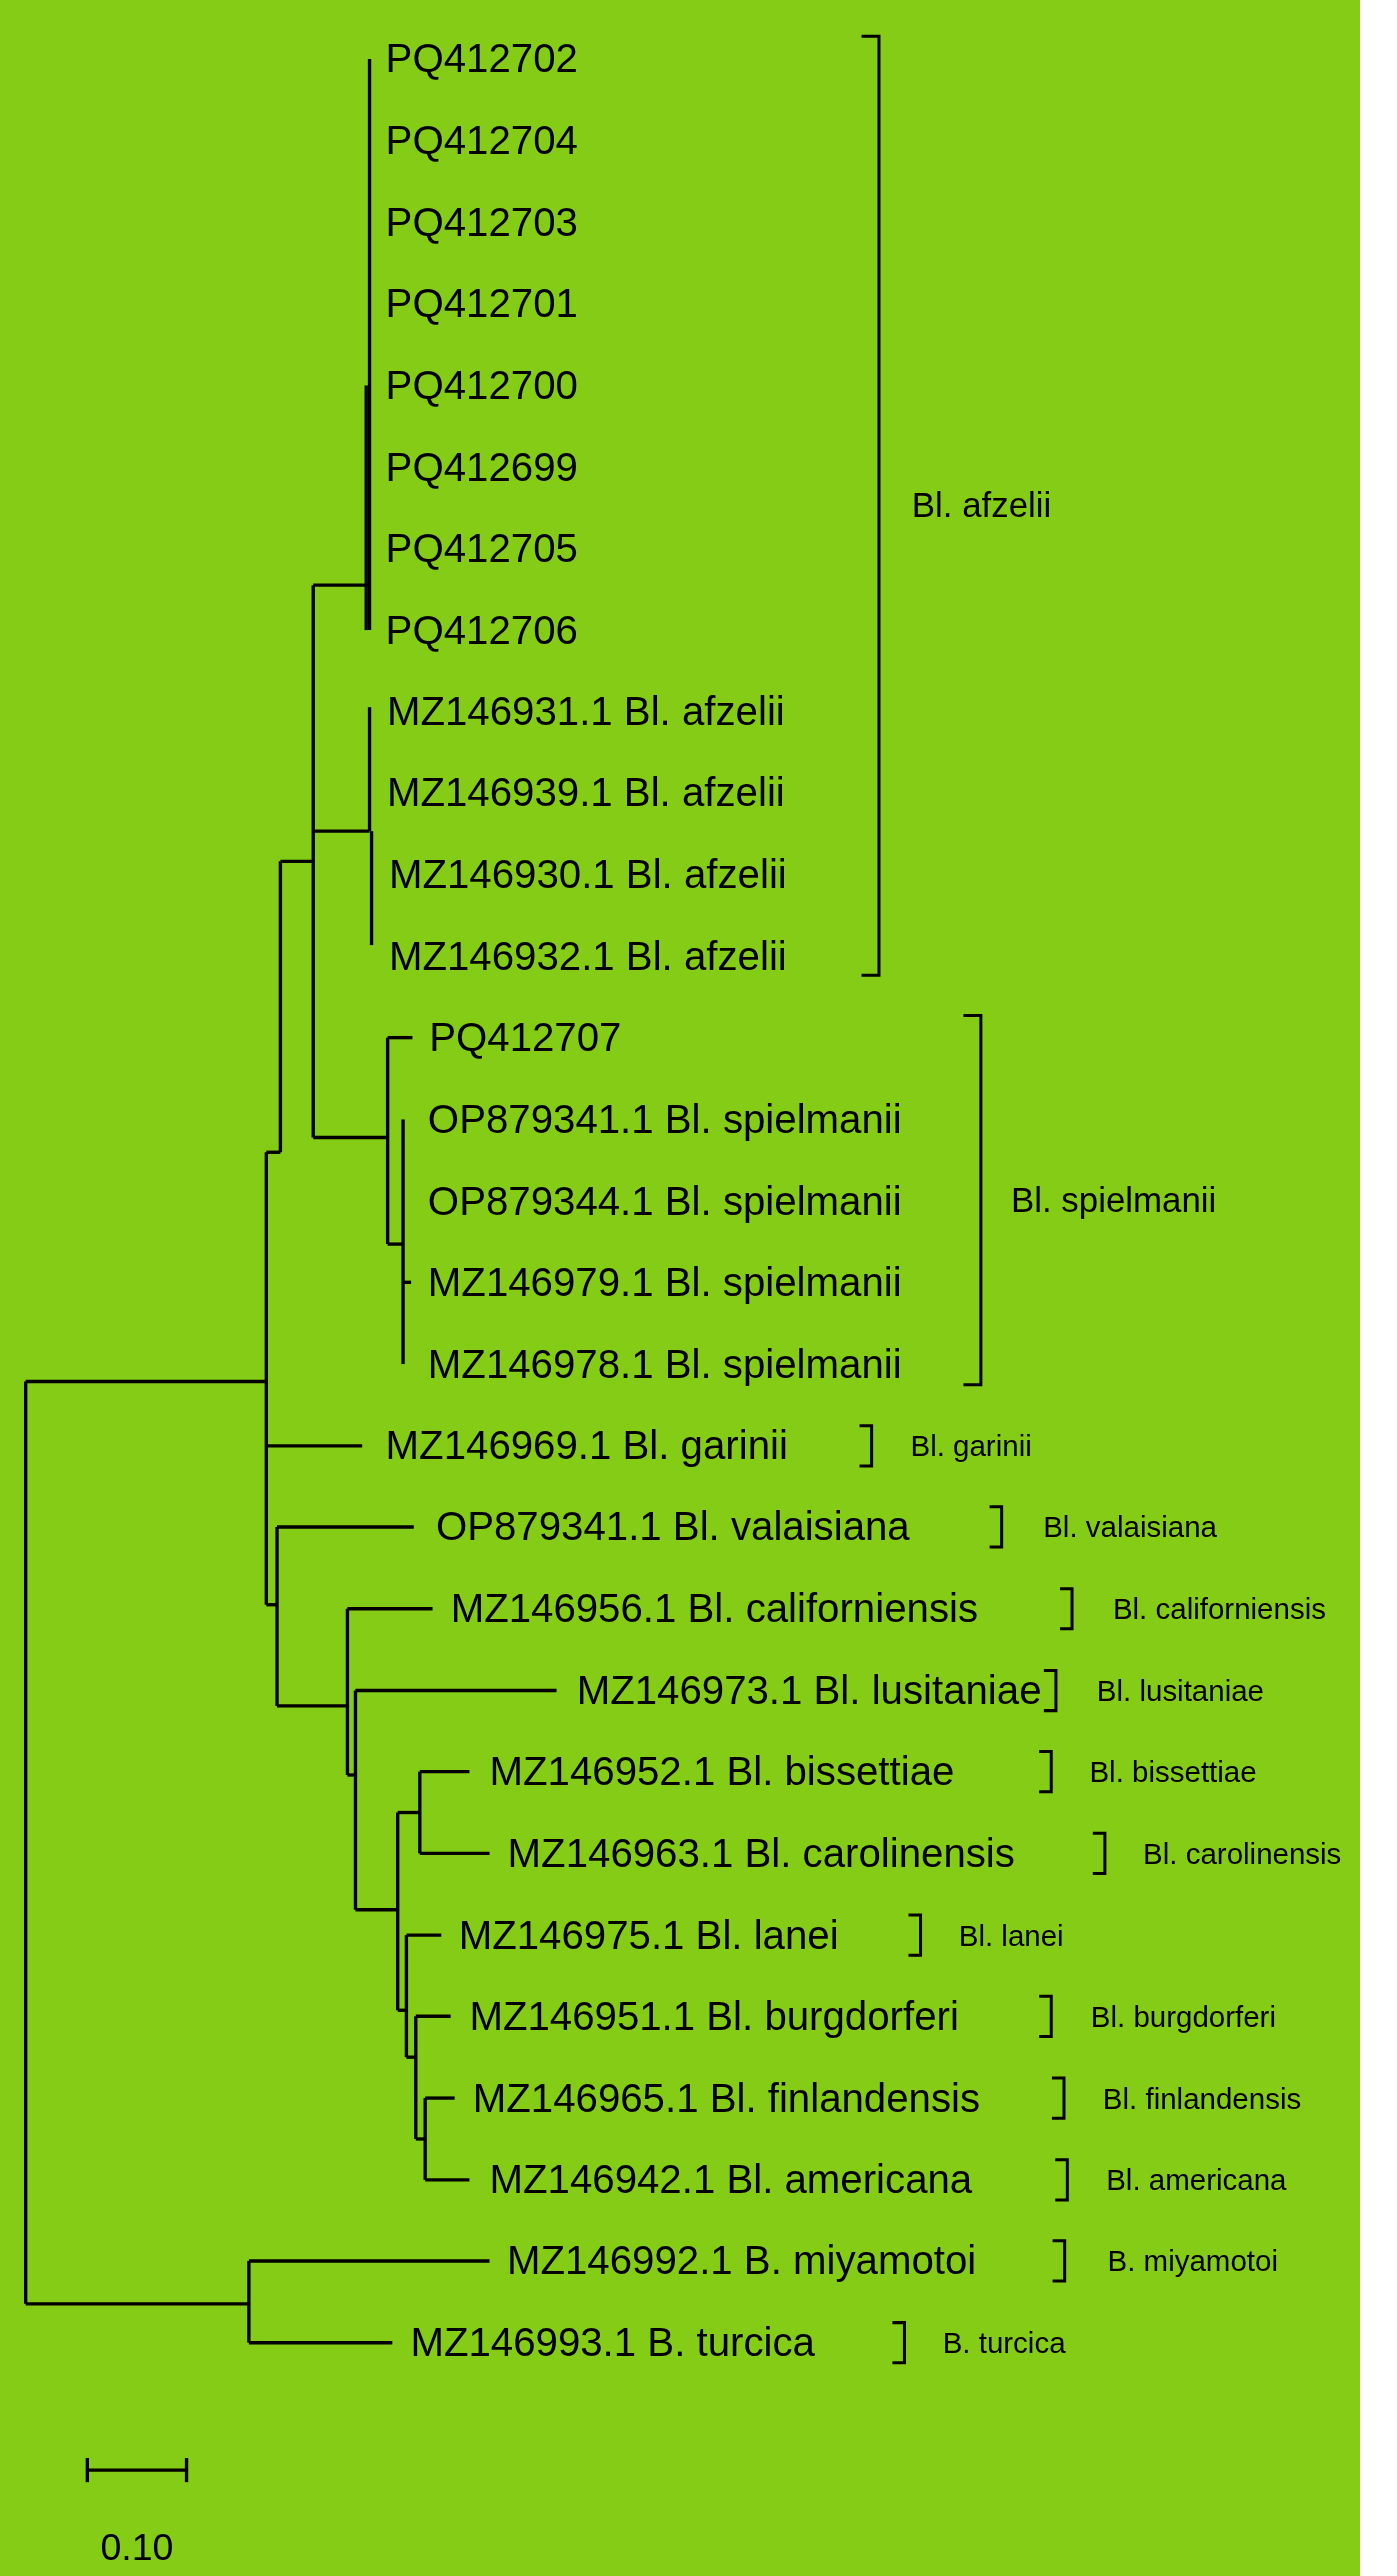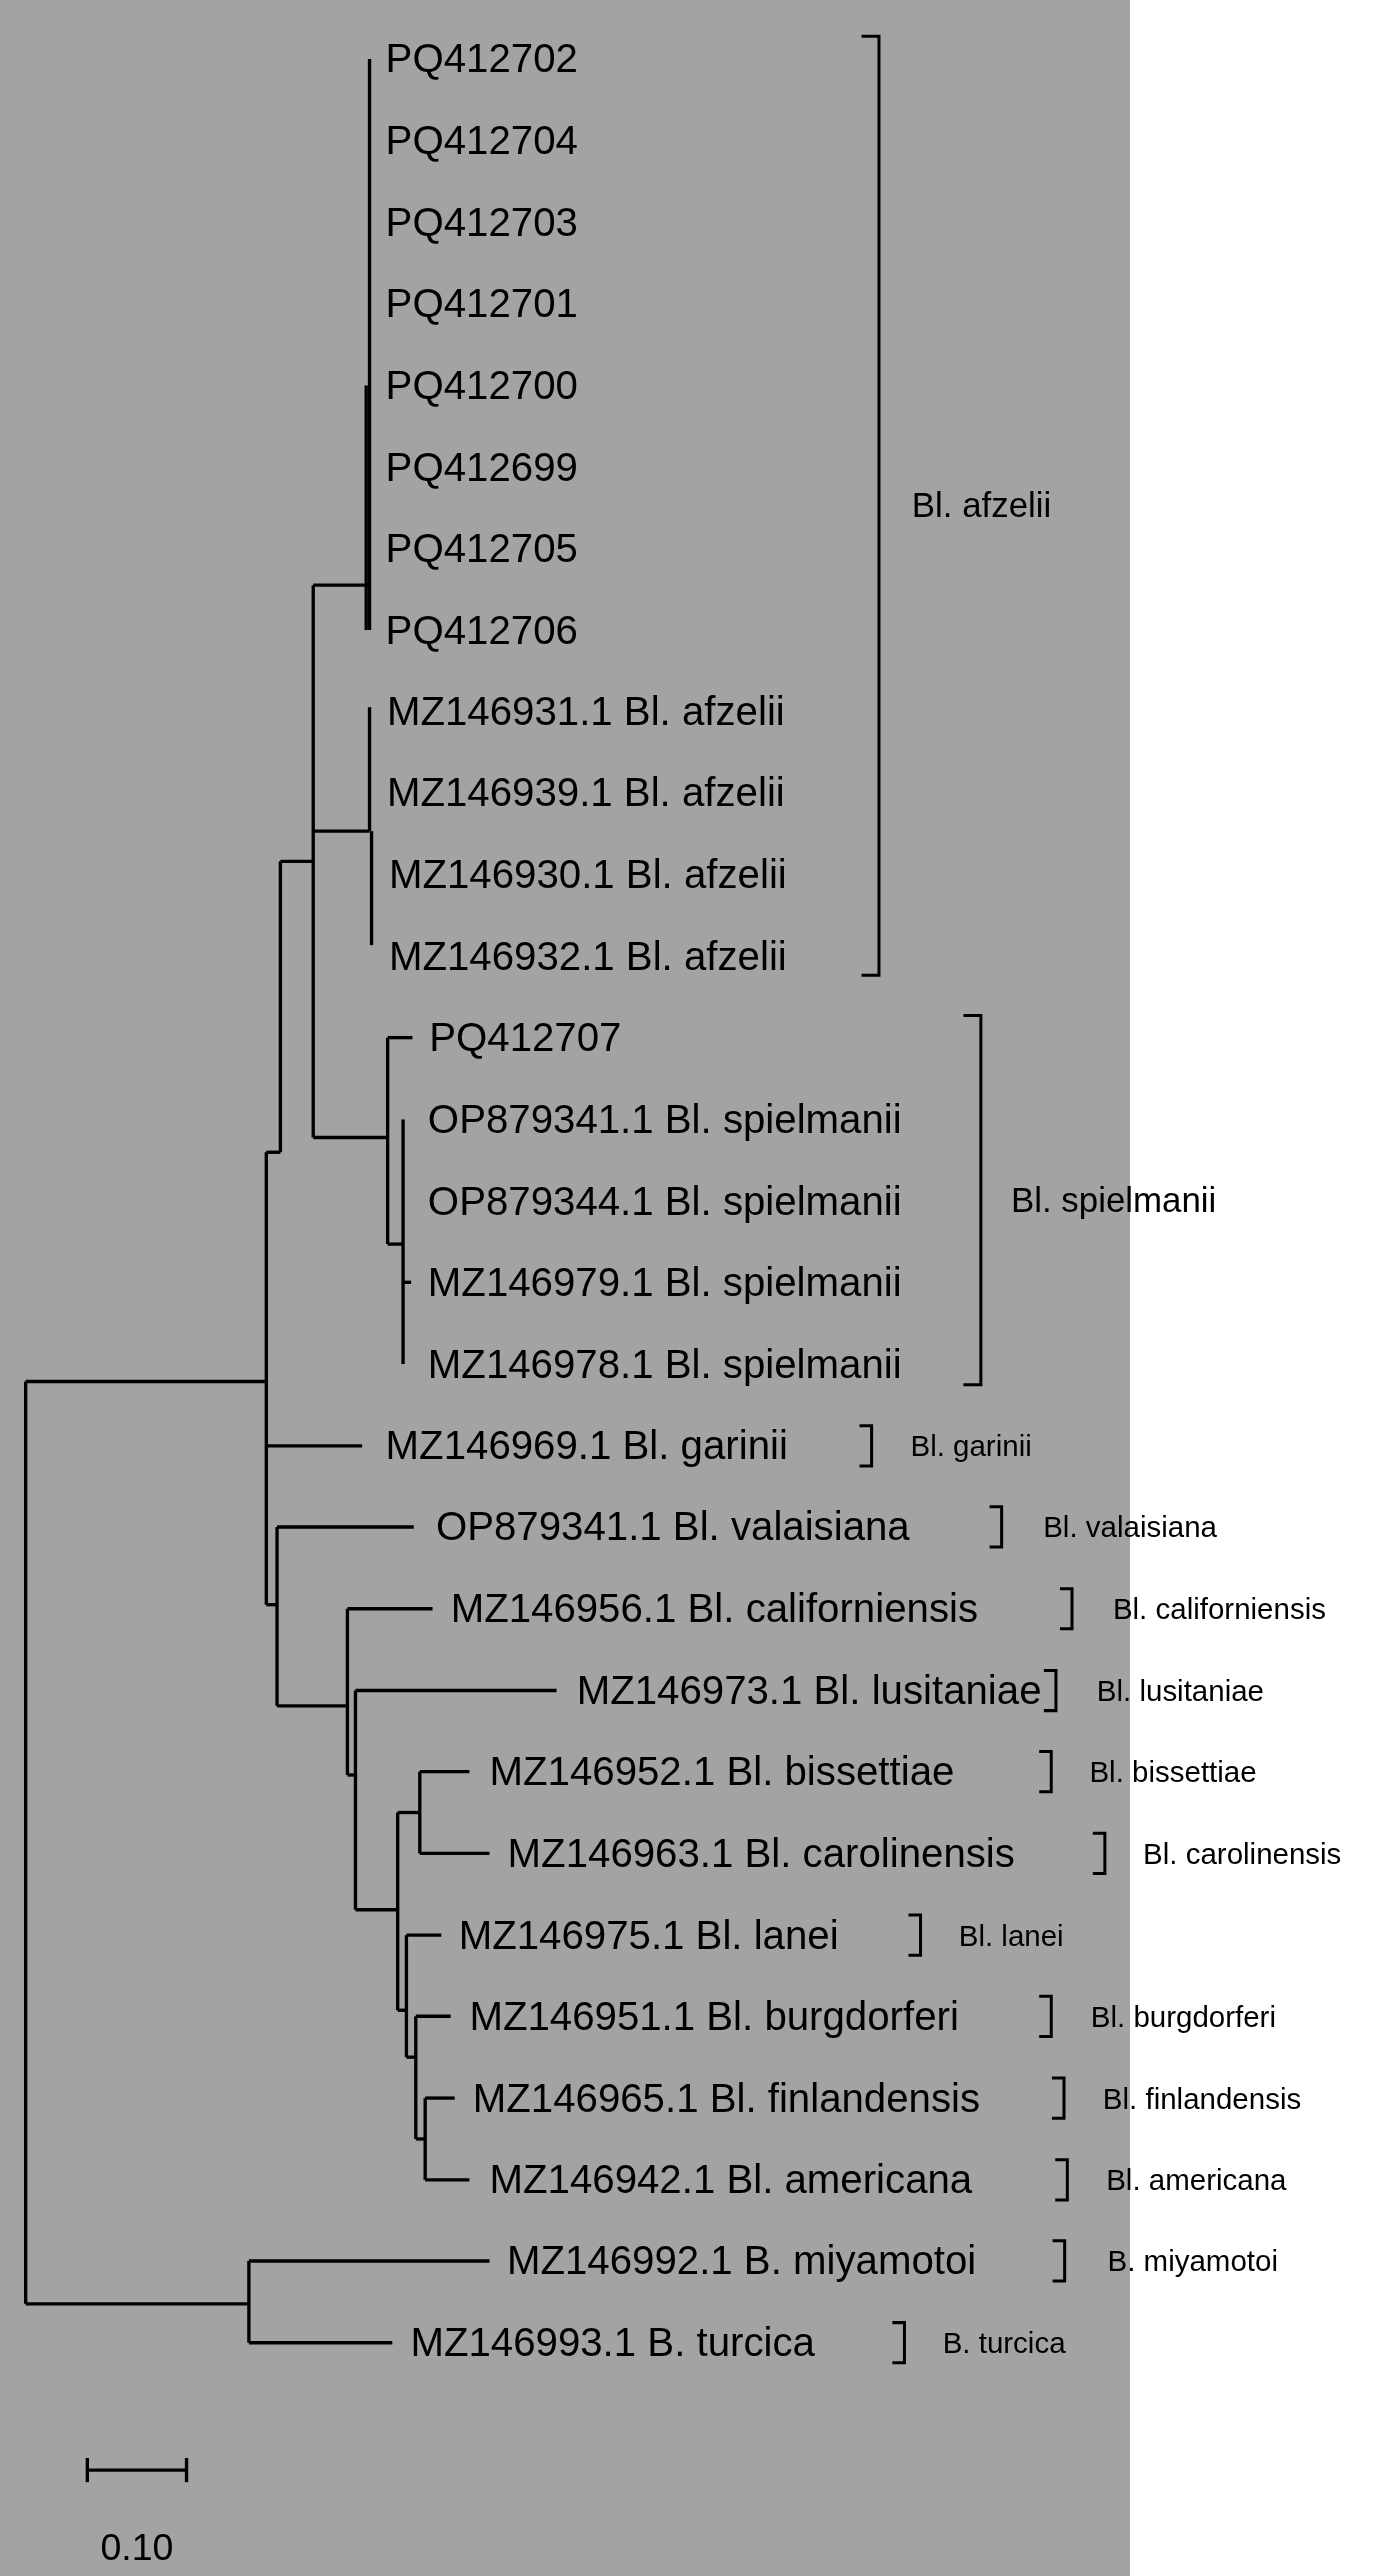--- a/index.html
+++ b/index.html
@@ -2,23 +2,23 @@
 <html style="font-size:10.7px"><head>
 <meta charset="utf-8">
 <style>
   html, body {
     margin: 0;
     padding: 0;
     background: #ffffff;
   }
   #figure {
     position: relative;
-    width: 1130px;
+    width: 1360px;
     height: 2576px;
-    background: #a3a3a3;
+    background: #84cc16;
     font-family: "Liberation Sans", sans-serif;
   }
   svg { position: absolute; top: 0; left: 0; }
   .tip-label {
     font-family: "Liberation Sans", sans-serif;
     font-size: 60px;
     fill: #000000;
   }
   .group-label {
     font-family: "Liberation Sans", sans-serif;

